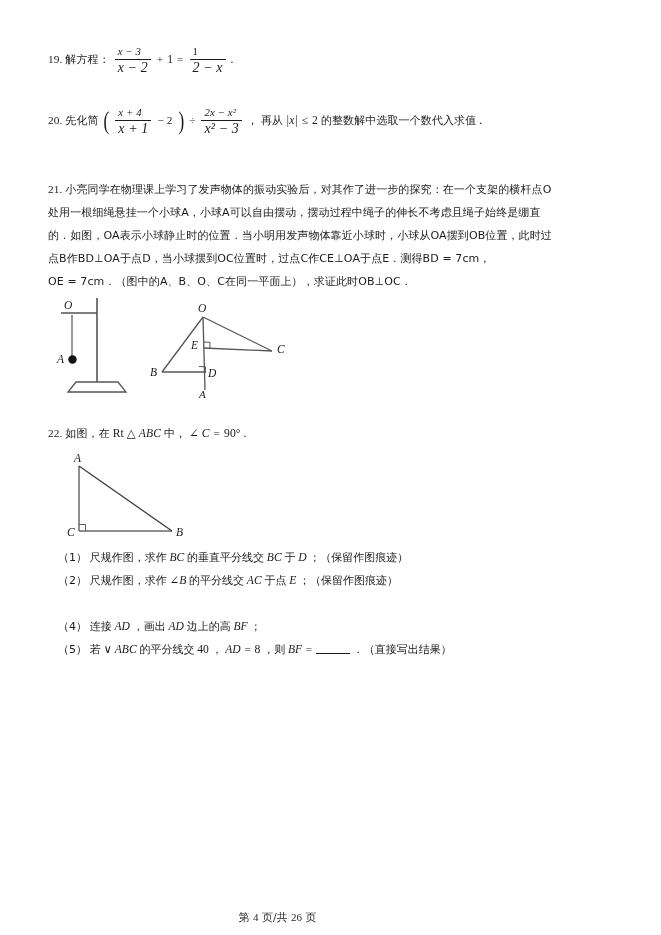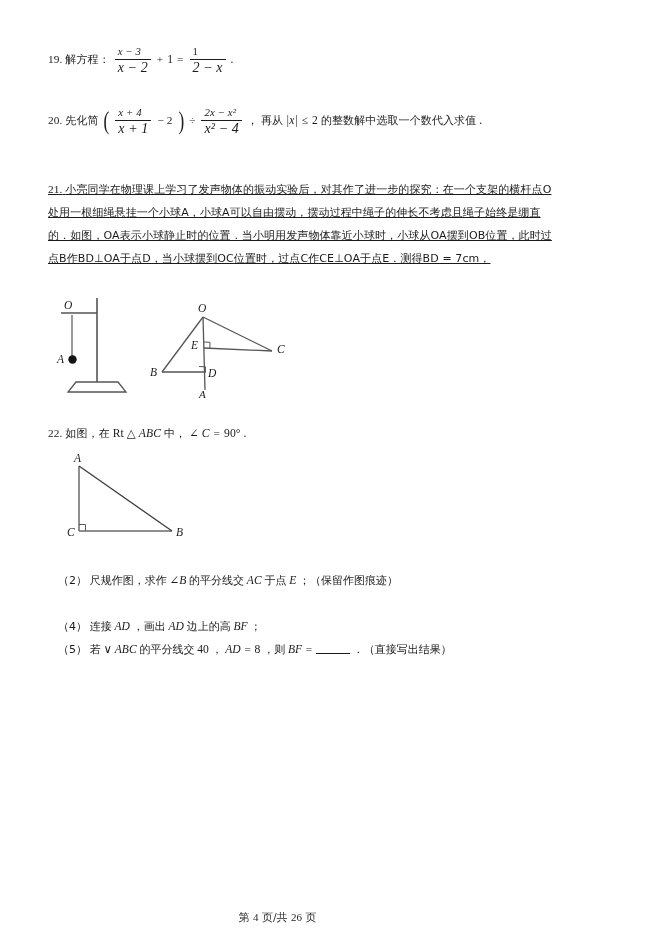--- a/index.html
+++ b/index.html
@@ -92,21 +92,21 @@
   }
 
   
   #p21 {
     left: 48px;
     top: 178px;
     width: 578px;
     text-align: justify;
     text-justify: inter-ideograph;
   }
-  #p21 .line { display: block; white-space: nowrap; text-decoration: underline; }
+  #p21 .line { display: block; white-space: nowrap; }
 
   
   .figwrap { position: absolute; }
   .figwrap svg { display: block; }
 
   
   #footer {
     position: absolute;
     left: 0;
     top: 910px;
@@ -163,39 +163,40 @@
     <span class="paren">(</span>
     <span class="frac">
       <span class="num mi">x + 4</span>
       <span class="den mi">x + 1</span>
     </span>
     <span class="op">− 2</span>
     <span class="paren">)</span>
     <span class="op">÷</span>
     <span class="frac">
       <span class="num mi">2x − x²</span>
-      <span class="den mi">x² − 4</span>
+      <span class="den mi">x² − 3</span>
     </span>
     <span class="cn">，</span>
     <span class="cn">再从</span>
     <span class="mi">|x|</span>
     <span class="op">≤</span>
     <span class="mn">2</span>
     <span class="cn">的整数解中选取一个数代入求值</span>
     <span class="mn">.</span>
   </div>
 
   <div class="qblock" id="p21">
     <span class="line">
       <span class="qnum">21.</span>
       <span class="cn">小亮同学在物理课上学习了发声物体的振动实验后，对其作了进一步的探究：在一个支架的横杆点O</span>
     </span>
     <span class="line cn">处用一根细绳悬挂一个小球A，小球A可以自由摆动，摆动过程中绳子的伸长不考虑且绳子始终是绷直</span>
     <span class="line cn">的．如图，OA表示小球静止时的位置．当小明用发声物体靠近小球时，小球从OA摆到OB位置，此时过</span>
     <span class="line cn">点B作BD⊥OA于点D，当小球摆到OC位置时，过点C作CE⊥OA于点E．测得BD = 7cm，</span>
+    <span class="line cn">OE = 7cm．（图中的A、B、O、C在同一平面上），求证此时OB⊥OC．</span>
   </div>
 
   <div class="figwrap" style="left:52px; top:296px;">
     <svg width="140" height="102" viewBox="0 0 140 102">
 
       <line x1="45" y1="2" x2="45" y2="86" stroke="#555" stroke-width="1.6"></line>
 
       <line x1="9" y1="17" x2="45" y2="17" stroke="#555" stroke-width="1.4"></line>
 
       <line x1="20" y1="19" x2="20" y2="60" stroke="#555" stroke-width="1.2"></line>
@@ -259,20 +260,30 @@
       <line x1="17" y1="14" x2="110" y2="79" stroke="#3d3d3d" stroke-width="1.3"></line>
 
       <polyline points="17,72.5 23.5,72.5 23.5,79" fill="none" stroke="#5a5a5a" stroke-width="1"></polyline>
 
       <text x="12" y="10" font-family="Liberation Serif, serif" font-style="italic" font-size="11.5" fill="#1b1b1b">A</text>
       <text x="5" y="84" font-family="Liberation Serif, serif" font-style="italic" font-size="11.5" fill="#1b1b1b">C</text>
       <text x="114" y="84" font-family="Liberation Serif, serif" font-style="italic" font-size="11.5" fill="#1b1b1b">B</text>
     </svg>
   </div>
 
+  <div class="sub" style="left:58px; top:546px;">
+    <span class="cn">（1）</span>
+    <span class="cn">尺规作图，求作</span>
+    <span class="mi">BC</span>
+    <span class="cn">的垂直平分线交</span>
+    <span class="mi">BC</span>
+    <span class="cn">于</span>
+    <span class="mi">D</span>
+    <span class="cn">；（保留作图痕迹）</span>
+  </div>
 
   <div class="sub" style="left:58px; top:569px;">
     <span class="cn">（2）</span>
     <span class="cn">尺规作图，求作</span>
     <span class="mi">∠B</span>
     <span class="cn">的平分线交</span>
     <span class="mi">AC</span>
     <span class="cn">于点</span>
     <span class="mi">E</span>
     <span class="cn">；（保留作图痕迹）</span>

